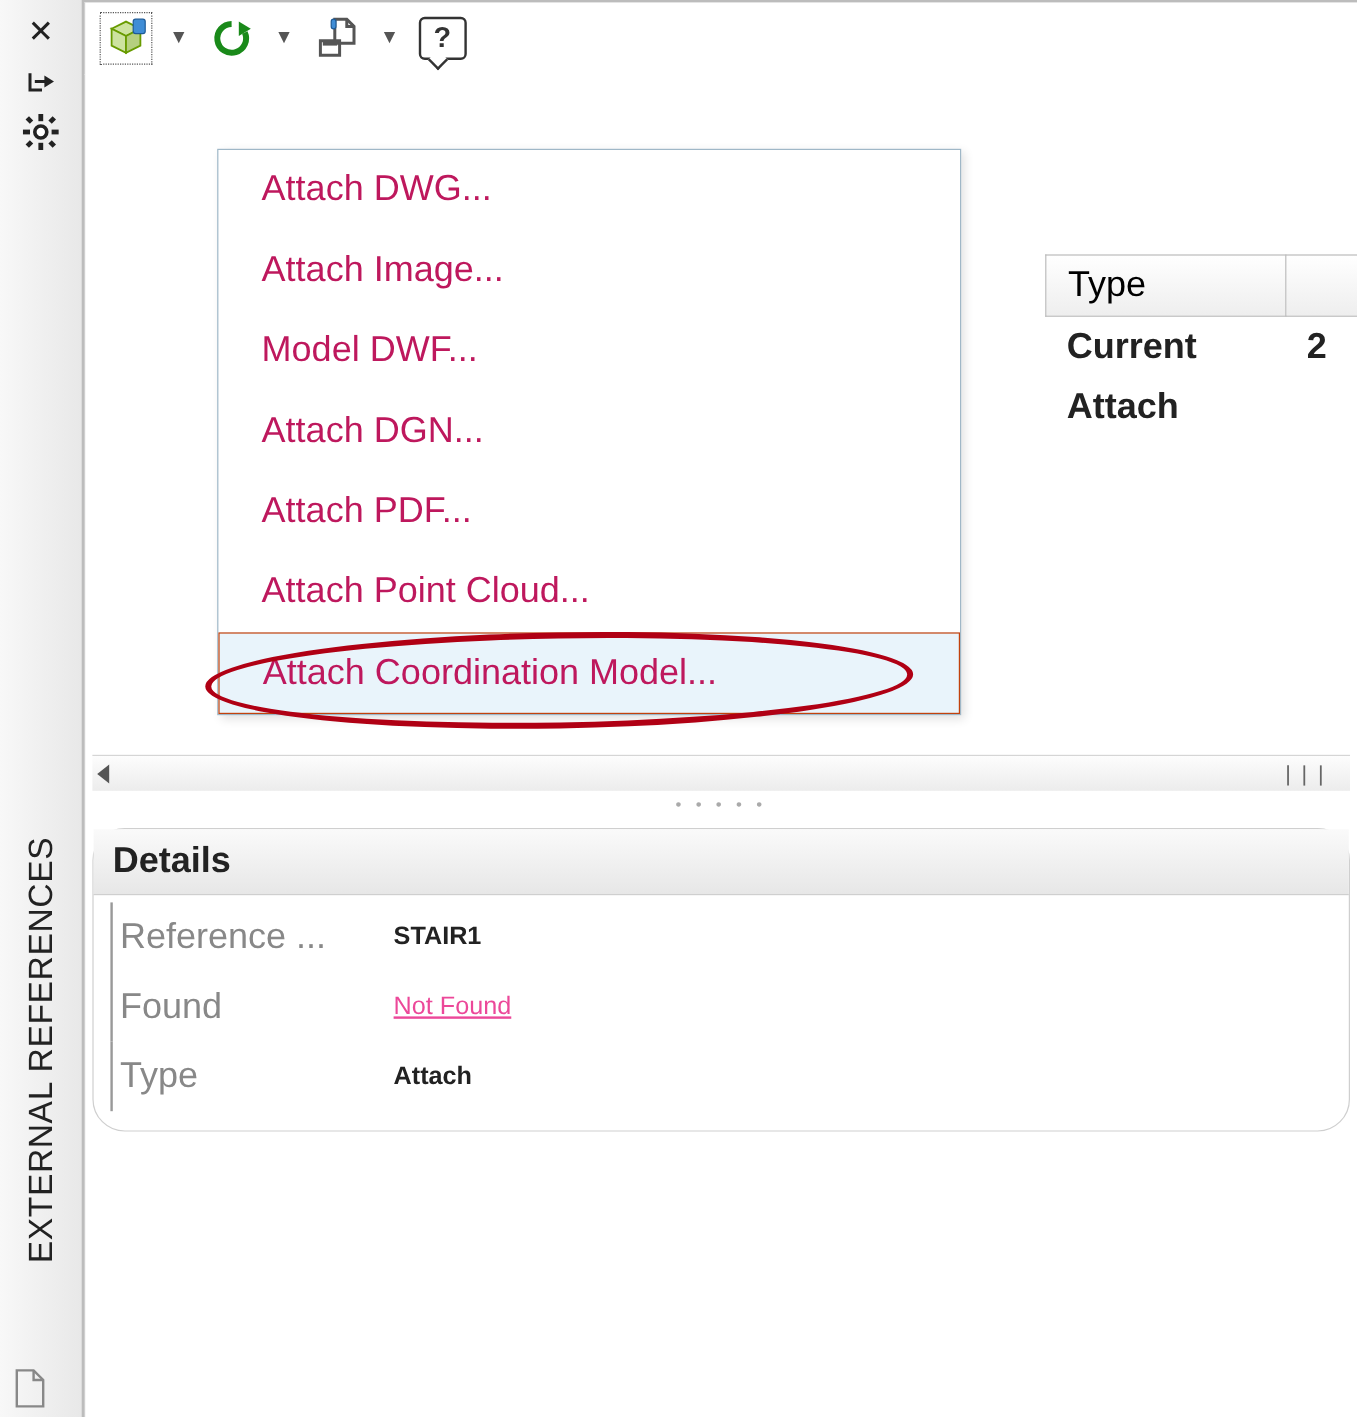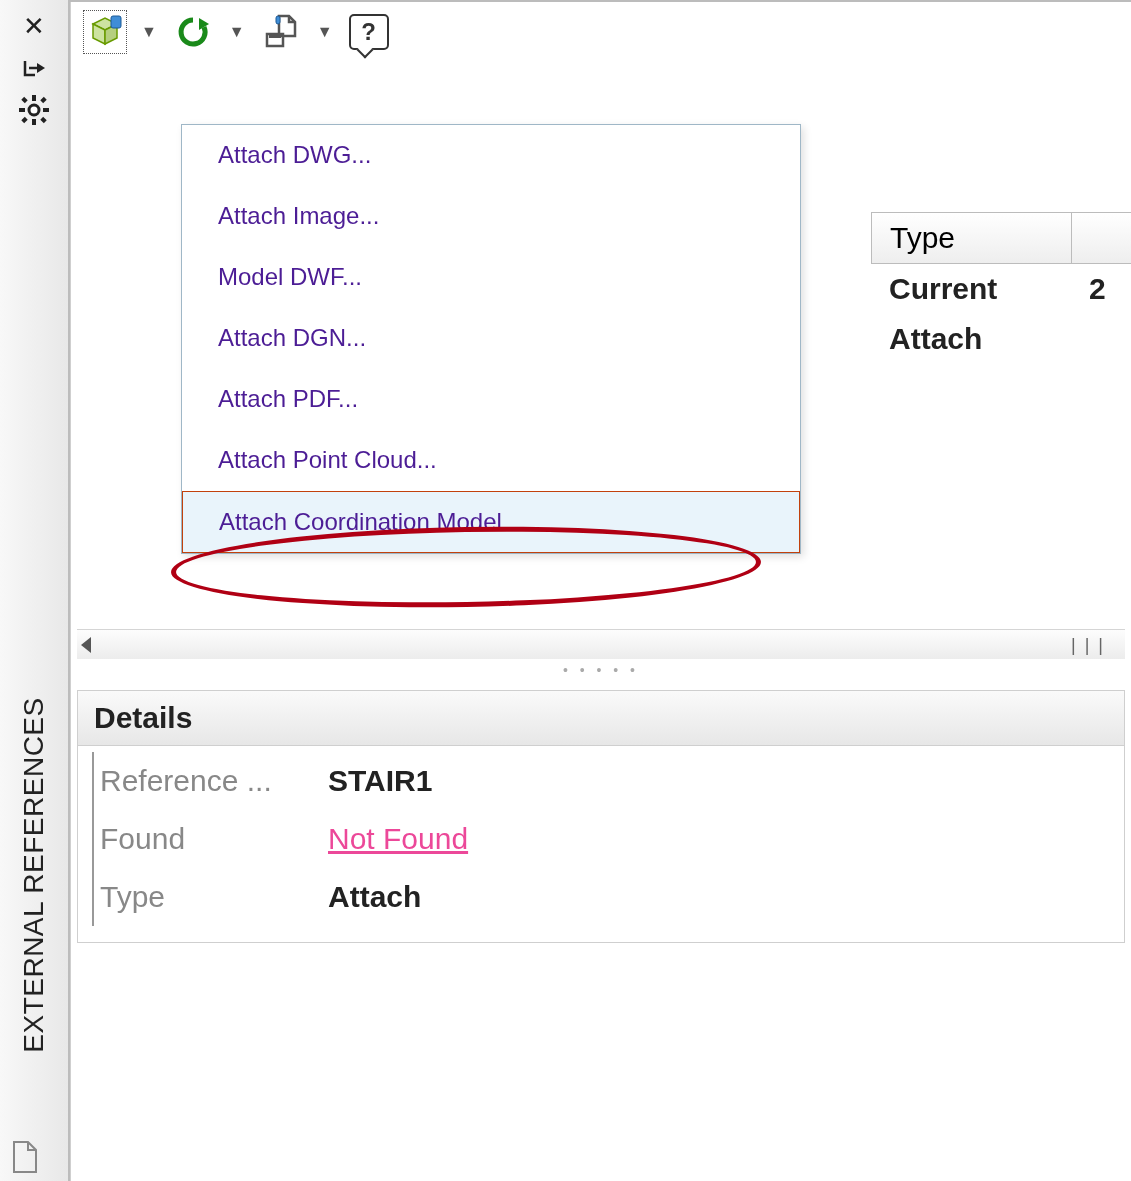--- a/index.html
+++ b/index.html
@@ -153,22 +153,22 @@
     left: 110px;
     top: 62px;
     width: 620px;
     border: 1px solid #9fb7c7;
     background: #fff;
     box-shadow: 3px 3px 8px rgba(0,0,0,0.12);
     z-index: 10;
   }
   .dropdown .menu-item {
     padding: 16px 36px 16px 36px;
-    font-size: 24px;
-    color: #4c1d95;
+    font-size: 30px;
+    color: #be185d;
     border-bottom: 1px solid transparent;
     position: relative;
   }
   .dropdown .menu-item.highlight {
     background: #e9f4fb;
     border: 1px solid #c2410c;
   }
   .circle-anno {
     position: absolute;
     pointer-events: none;
@@ -239,21 +239,21 @@
     font-size: 30px;
     color: #888;
     border-left: 2px solid #999;
     white-space: nowrap;
     overflow: hidden;
     text-overflow: ellipsis;
   }
   .drow .val {
     flex: 1;
     padding: 12px 6px;
-    font-size: 30px;
+    font-size: 21px;
     color: #222;
   }
   .drow .val.muted { color: #ec4899; text-decoration: underline; }
 </style>
 </head>
 <body>
 
 <div class="titlebar">
   <div class="tb-btn">✕</div>
   <div class="tb-btn">
@@ -352,21 +352,21 @@
     </div>
 
     <div class="circle-anno" style="left:100px; top:465px; width:590px; height:80px;"></div>
 
     <div class="hscroll" style="position:absolute; left:0; right:0; top:567px;">
       <span class="arrow-left"></span>
       <span class="marks">| | |</span>
     </div>
     <div class="splitter" style="position:absolute; left:0; right:0; top:600px;">• • • • •</div>
 
-    <div class="details-box" style="position:absolute; left:0; right:0; top:622px;">
+    <div class="details-box" style="position:absolute; left:0; right:0; top:622px;border-radius:27px;">
       <div class="details-header">Details</div>
       <div class="details-grid">
         <div class="drow">
           <div class="lbl">Reference ...</div>
           <div class="val" style="font-weight:600;">STAIR1</div>
         </div>
         <div class="drow">
           <div class="lbl">Found</div>
           <div class="val muted">Not Found</div>
         </div>

